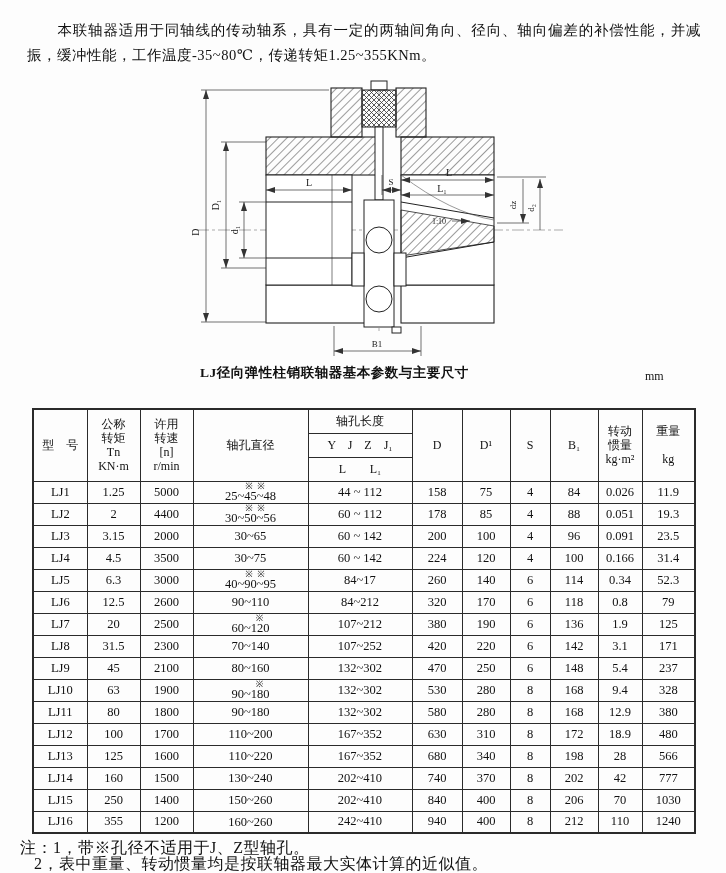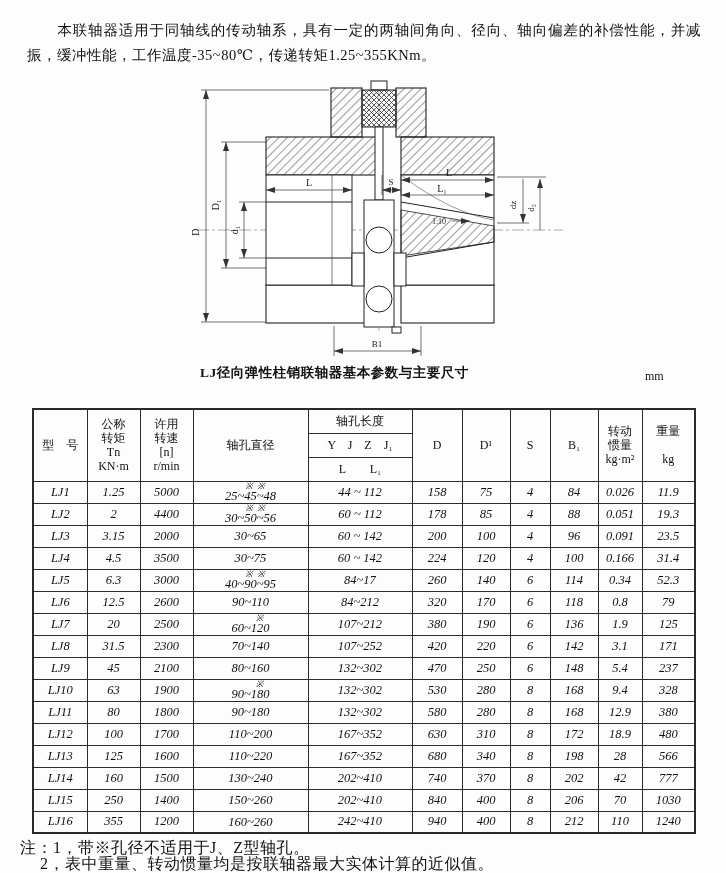--- a/index.html
+++ b/index.html
@@ -22,26 +22,26 @@
     border-collapse:collapse;table-layout:fixed;
     font-size:12px;text-align:center;
   }
   table.params{border:2px solid #2b2b2b;}
   table.params th,table.params td{
     border:1px solid #2b2b2b;padding:0;vertical-align:middle;
     font-weight:normal;color:#111;
   }
   table.params thead th{white-space:pre-line;line-height:14px;font-size:12px;}
   table.params thead tr{height:24px;}
-  table.params tbody tr{height:22px;font-style:italic;}
+  table.params tbody tr{height:22px;}
   table.params tbody td{font-size:12.5px;}
   .marks{white-space:pre;font-size:9px;line-height:8px;color:#222;}
   .bval{line-height:12px;}
   .notes{position:absolute;left:20px;top:840px;font-size:16px;line-height:16px;letter-spacing:0.5px;}
-  .notes .n2{margin-left:20px;}
+  .notes .n2{margin-left:14px;}
   svg text{font-family:"Liberation Serif","DejaVu Serif",serif;fill:#222;}
 </style>
 </head>
 <body>
 
 <p class="intro">本联轴器适用于同轴线的传动轴系，具有一定的两轴间角向、径向、轴向偏差的补偿性能，并减振，缓冲性能，工作温度-35~80℃，传递转矩1.25~355KNm。</p>
 
 <div class="diagram-wrap">
 <svg viewBox="0 0 430 282" width="432" height="282">
   <defs>

